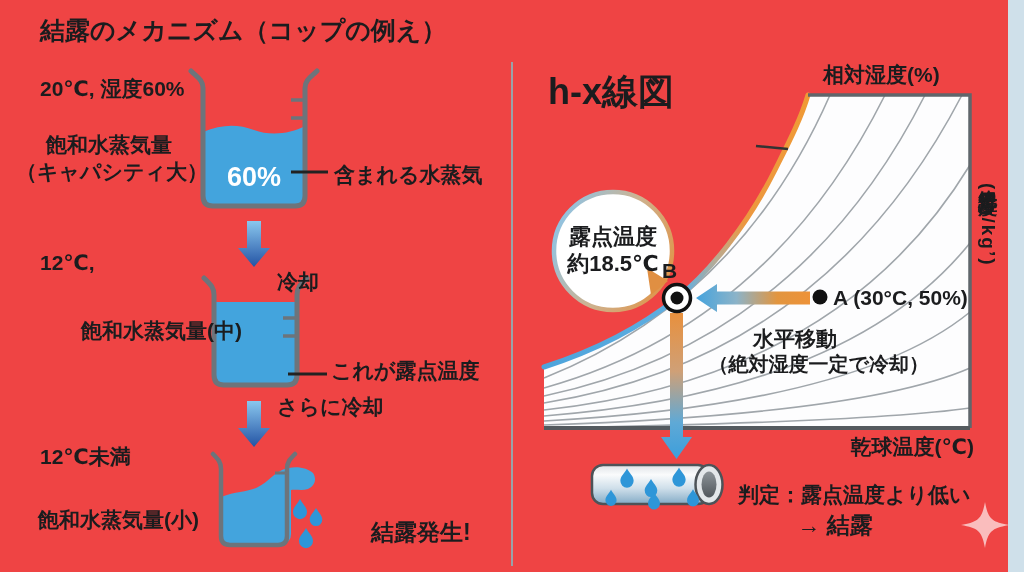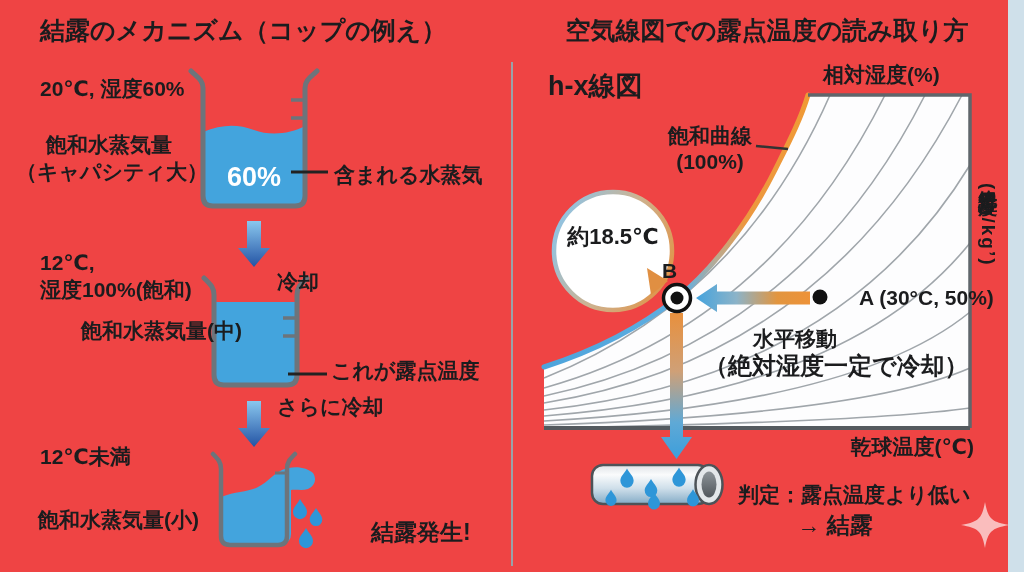--- a/index.html
+++ b/index.html
@@ -6,27 +6,27 @@
   .stage{
     position:relative;width:1008px;height:572px;overflow:hidden;
     background:#ef4444;
     font-family:"Liberation Sans","DejaVu Sans",sans-serif;
     color:#1b1c1e;font-weight:700;
   }
   .stage svg.art{position:absolute;left:0;top:0;}
   .txt{position:absolute;white-space:nowrap;line-height:1.2;}
   .center{text-align:center;}
   .t18{font-size:18px;}
-  .t20{font-size:24px;text-align:right;}
+  .t20{font-size:20px;text-align:right;}
   .t21{font-size:21px;}
   .t22{font-size:22px;}
   .t23{font-size:23px;}
   .t25{font-size:25px;font-weight:800;}
   .t27{font-size:27px;}
-  .t28{font-size:27px;font-weight:800;}
+  .t28{font-size:36px;font-weight:800;}
   .white{color:#ffffff;}
   .lh26{line-height:26px;}
   .lh27{line-height:27px;}
   .vert{
     writing-mode:vertical-rl;text-orientation:mixed;
     font-size:19px;letter-spacing:2px;
   }
 </style>
 </head>
 <body>
@@ -158,41 +158,36 @@
   <div class="txt t21" style="left:40px;top:76px;">20℃, 湿度60%</div>
   <div class="txt t21 center lh27" style="left:16px;top:131px;width:186px;">
     <div>飽和水蒸気量</div>
     <div>（キャパシティ大）</div>
   </div>
   <div class="txt t27 center white" style="left:203px;top:161px;width:102px;">60%</div>
   <div class="txt t21" style="left:334px;top:162px;">含まれる水蒸気</div>
   <div class="txt t21" style="left:277px;top:231px;margin-top:38px;">冷却</div>
   <div class="txt t21 lh27" style="left:40px;top:249px;">
     <div>12℃,</div>
-    <div>湿度100%(飽和)</div>
   </div>
   <div class="txt t21" style="left:38px;top:318px;margin-left:43px;">飽和水蒸気量(中)</div>
   <div class="txt t21" style="left:331px;top:358px;">これが露点温度</div>
   <div class="txt t21" style="left:277px;top:394px;">さらに冷却</div>
   <div class="txt t21" style="left:40px;top:444px;">12℃未満</div>
   <div class="txt t21" style="left:38px;top:507px;">飽和水蒸気量(小)</div>
   <div class="txt t23" style="left:327px;top:519px;margin-left:44px;">結露発生!</div>
 
-  <div class="txt t25 center" style="left:527px;top:15px;width:480px;">空気線図での露点温度の読み取り方</div>
   <div class="txt t28" style="left:548px;top:70px;">h-x線図</div>
   <div class="txt t21" style="left:823px;top:62px;">相対湿度(%)</div>
   <div class="txt vert" style="left:976px;top:175px;height:270px;">絶対湿度(kg/kg’)</div>
   <div class="txt t21" style="left:842px;top:434px;width:132px;text-align:right;">乾球温度(℃)</div>
-  <div class="txt t21 center lh26" style="left:650px;top:123px;width:120px;">
-    <div>飽和曲線</div>
-    <div>(100%)</div>
-  </div>
   <div class="txt t22 center lh27" style="left:553px;top:223px;width:120px;">
+    <div>露点温度</div>
     <div>約18.5℃</div>
   </div>
   <div class="txt t21" style="left:662px;top:258px;">B</div>
-  <div class="txt t21" style="left:833px;top:285px;margin-left:26px;">A (30°C, 50%)</div>
+  <div class="txt t21" style="left:833px;top:285px;">A (30°C, 50%)</div>
   <div class="txt t21 center" style="left:695px;top:326px;width:200px;">水平移動</div>
   <div class="txt t20 center" style="left:704px;top:352px;width:225px;">（絶対湿度一定で冷却）</div>
   <div class="txt t21" style="left:738px;top:482px;">判定：露点温度より低い</div>
   <div class="txt t23 center" style="left:735px;top:512px;width:200px;">→ 結露</div>
 
 </div>
 
 </body></html>

